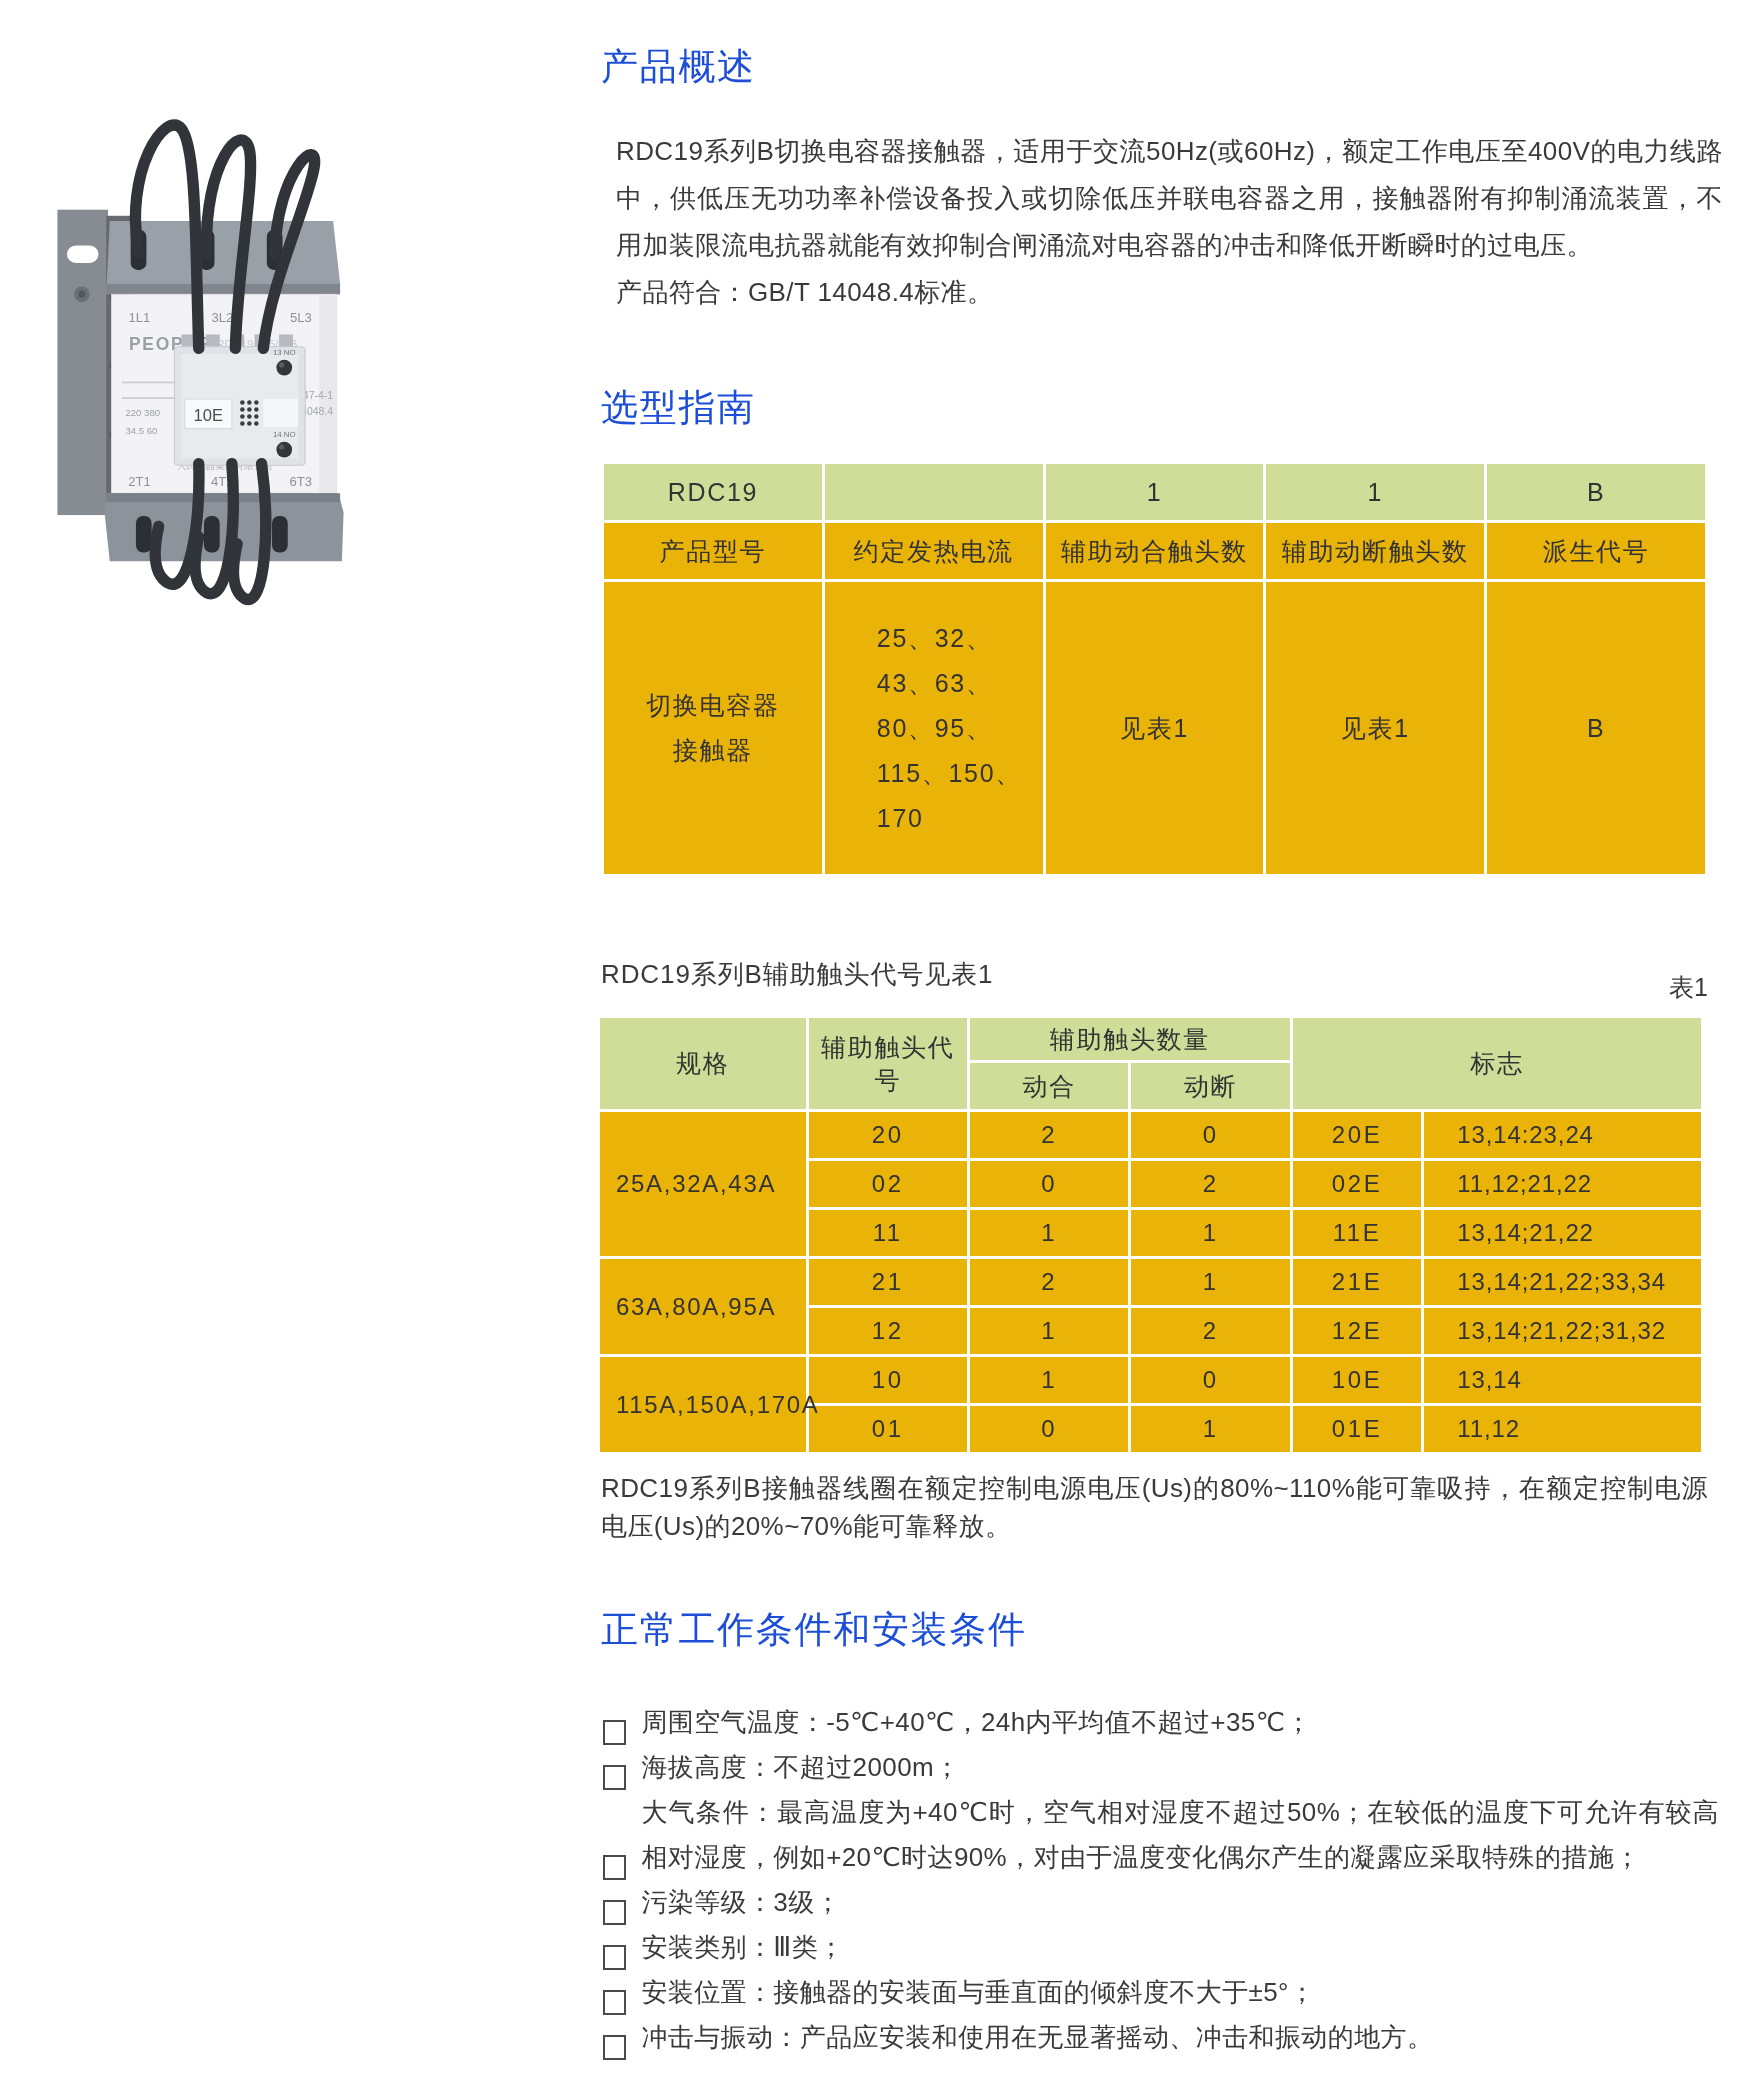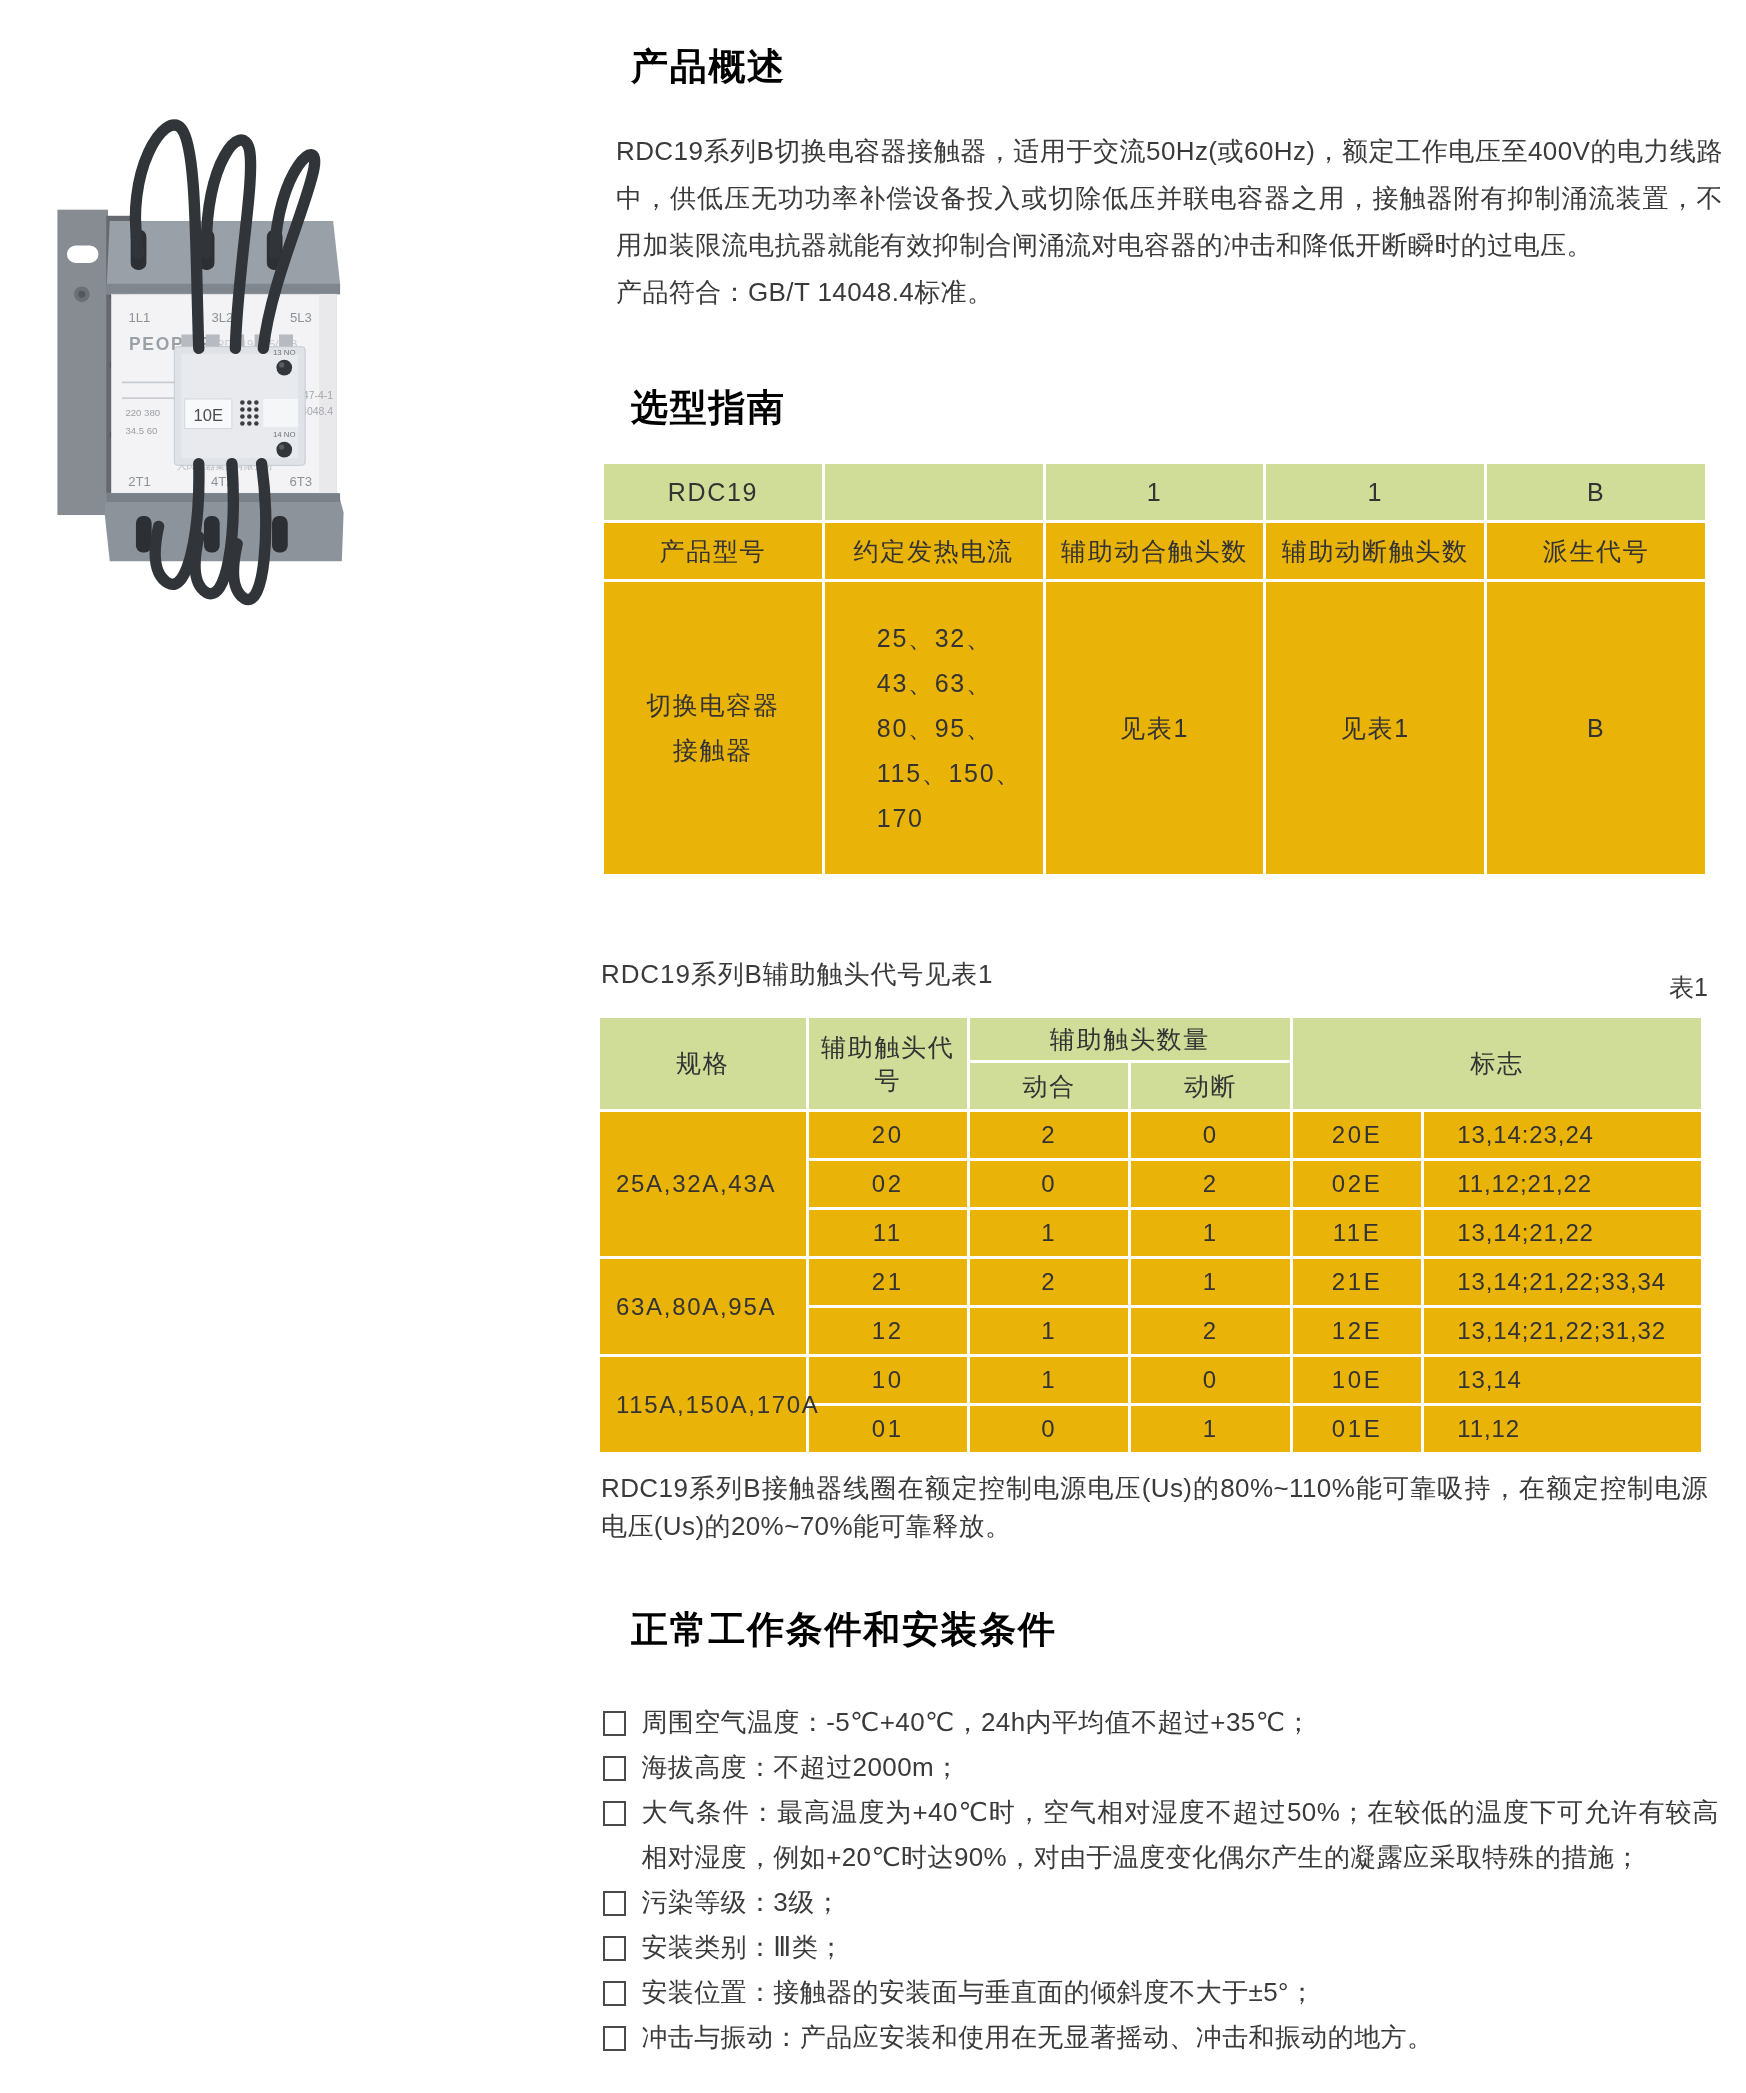--- a/index.html
+++ b/index.html
@@ -3,21 +3,21 @@
 <meta charset="utf-8">
 <style>
   html,body{margin:0;padding:0;background:#ffffff;}
   #page{
     position:relative;width:1747px;height:2094px;background:#ffffff;overflow:hidden;
     font-family:"Liberation Sans","DejaVu Sans",sans-serif;color:#373737;
   }
   .abs{position:absolute;}
   
   .sec-heading{
-    left:631px;width:1107px;font-size:37px;font-weight:700;color:#000000;letter-spacing:1.7px;
+    left:601px;width:1107px;font-size:37px;font-weight:400;color:#1d4ed8;letter-spacing:1.7px;
   }
   
   .body-text{
     left:616px;width:1107px;font-size:26px;line-height:47px;letter-spacing:0.4px;
     text-align:justify;color:#3a3a3a;
   }
   .note-text{
     left:601px;width:1107px;font-size:26px;line-height:38px;letter-spacing:0.4px;
     text-align:justify;color:#3a3a3a;
   }
@@ -36,21 +36,21 @@
   #aux-table th{height:40px;}
   #aux-table .sub th{height:44px;}
   #aux-table td{height:44px;font-size:24px;letter-spacing:2.6px;}
   #aux-table .spec-cell{text-align:left;padding-left:16px;letter-spacing:1.7px;}
   #aux-table .mark-cell{text-align:left;padding-left:33px;letter-spacing:0.9px;}
   
   .tbl-caption{left:601px;top:957px;width:786px;font-size:26px;color:#3a3a3a;letter-spacing:0.9px;}
   .tbl-label{left:1359px;top:971px;width:349px;font-size:25px;color:#3a3a3a;text-align:right;}
   
   #conditions-list{left:601px;top:1700px;width:1118px;}
-  .cond-item{display:flex;align-items:flex-start;font-size:26px;line-height:45px;color:#3a3a3a;letter-spacing:0.4px;}
+  .cond-item{display:flex;align-items:flex-end;font-size:26px;line-height:45px;color:#3a3a3a;letter-spacing:0.4px;}
   .cond-box{
     flex:0 0 auto;width:19px;height:21px;border:2.6px solid #4a4a4a;margin:10.5px 15.7px 0 1.7px;
   }
   .cond-text{flex:1 1 auto;text-align:justify;}
   
   #product-photo{left:26px;top:74px;width:349px;height:568px;}
 </style>
 </head>
 <body>
 

